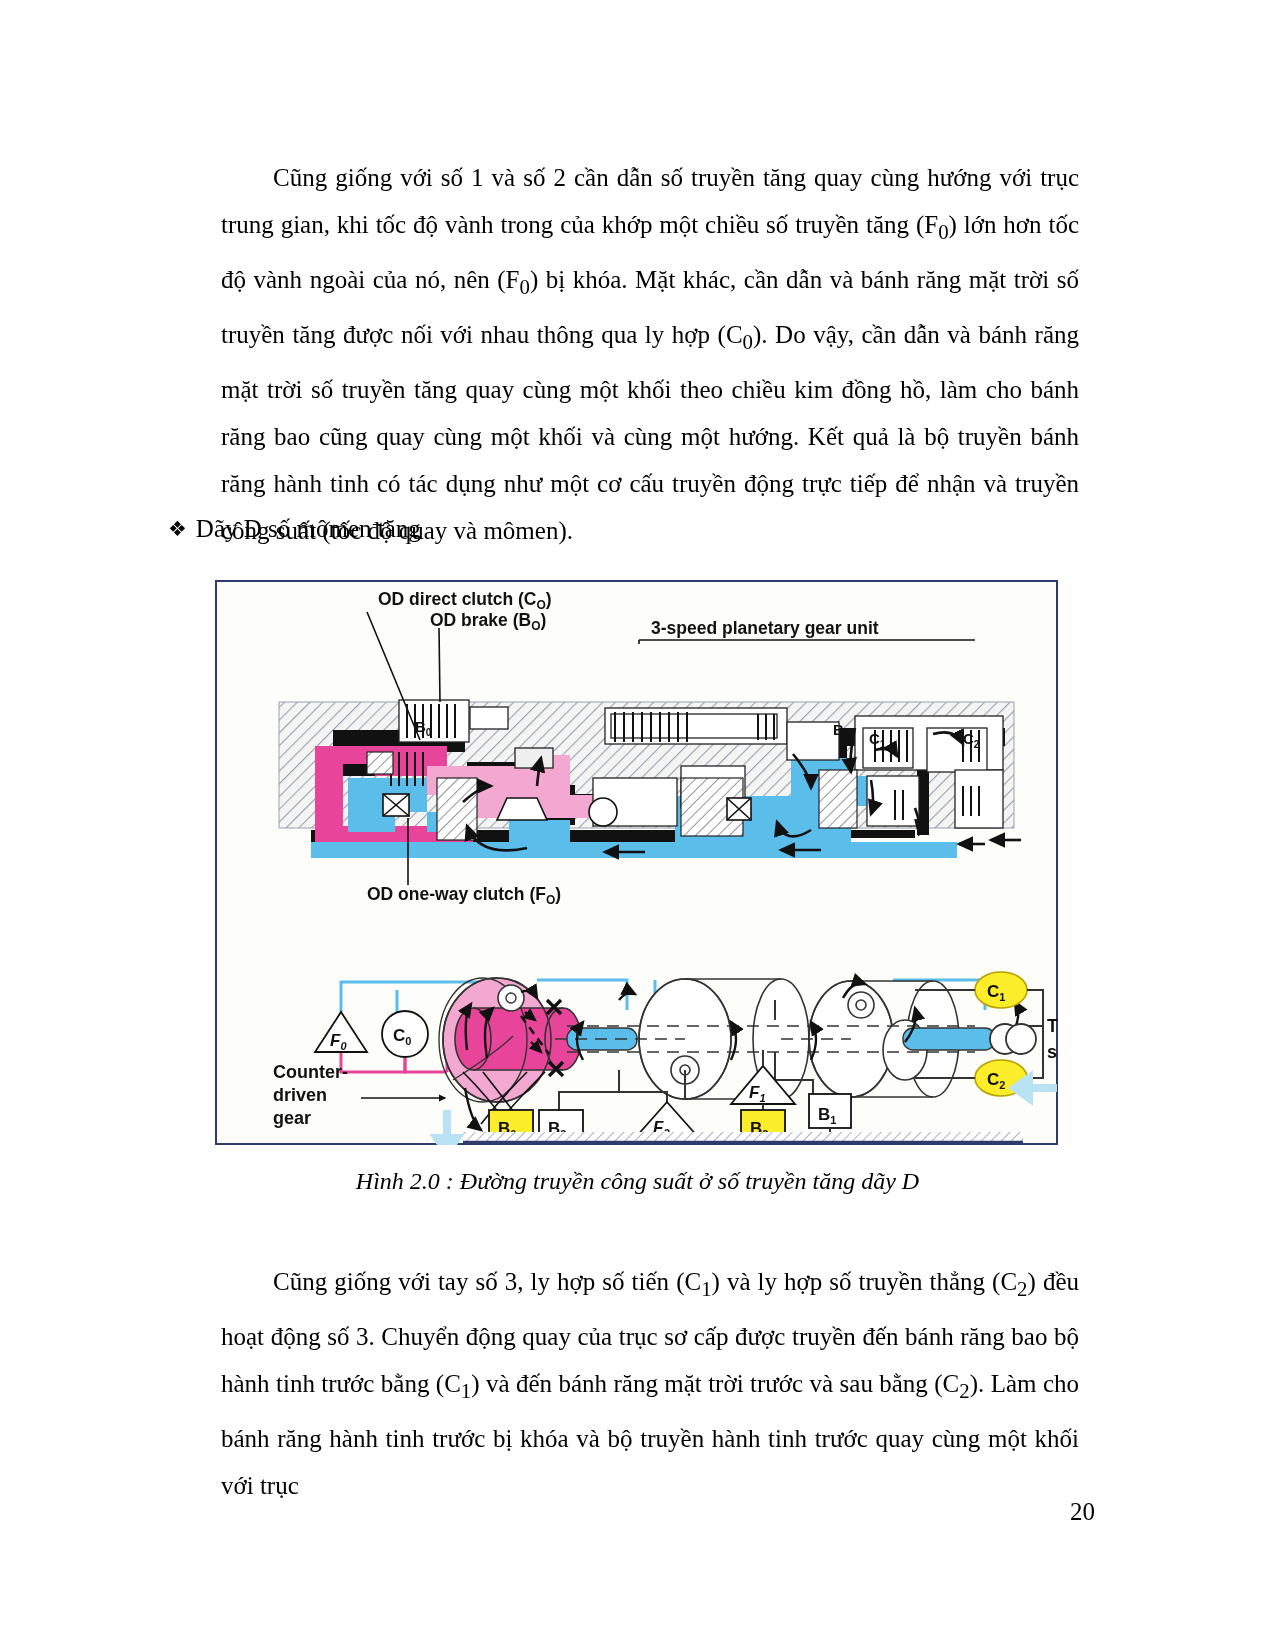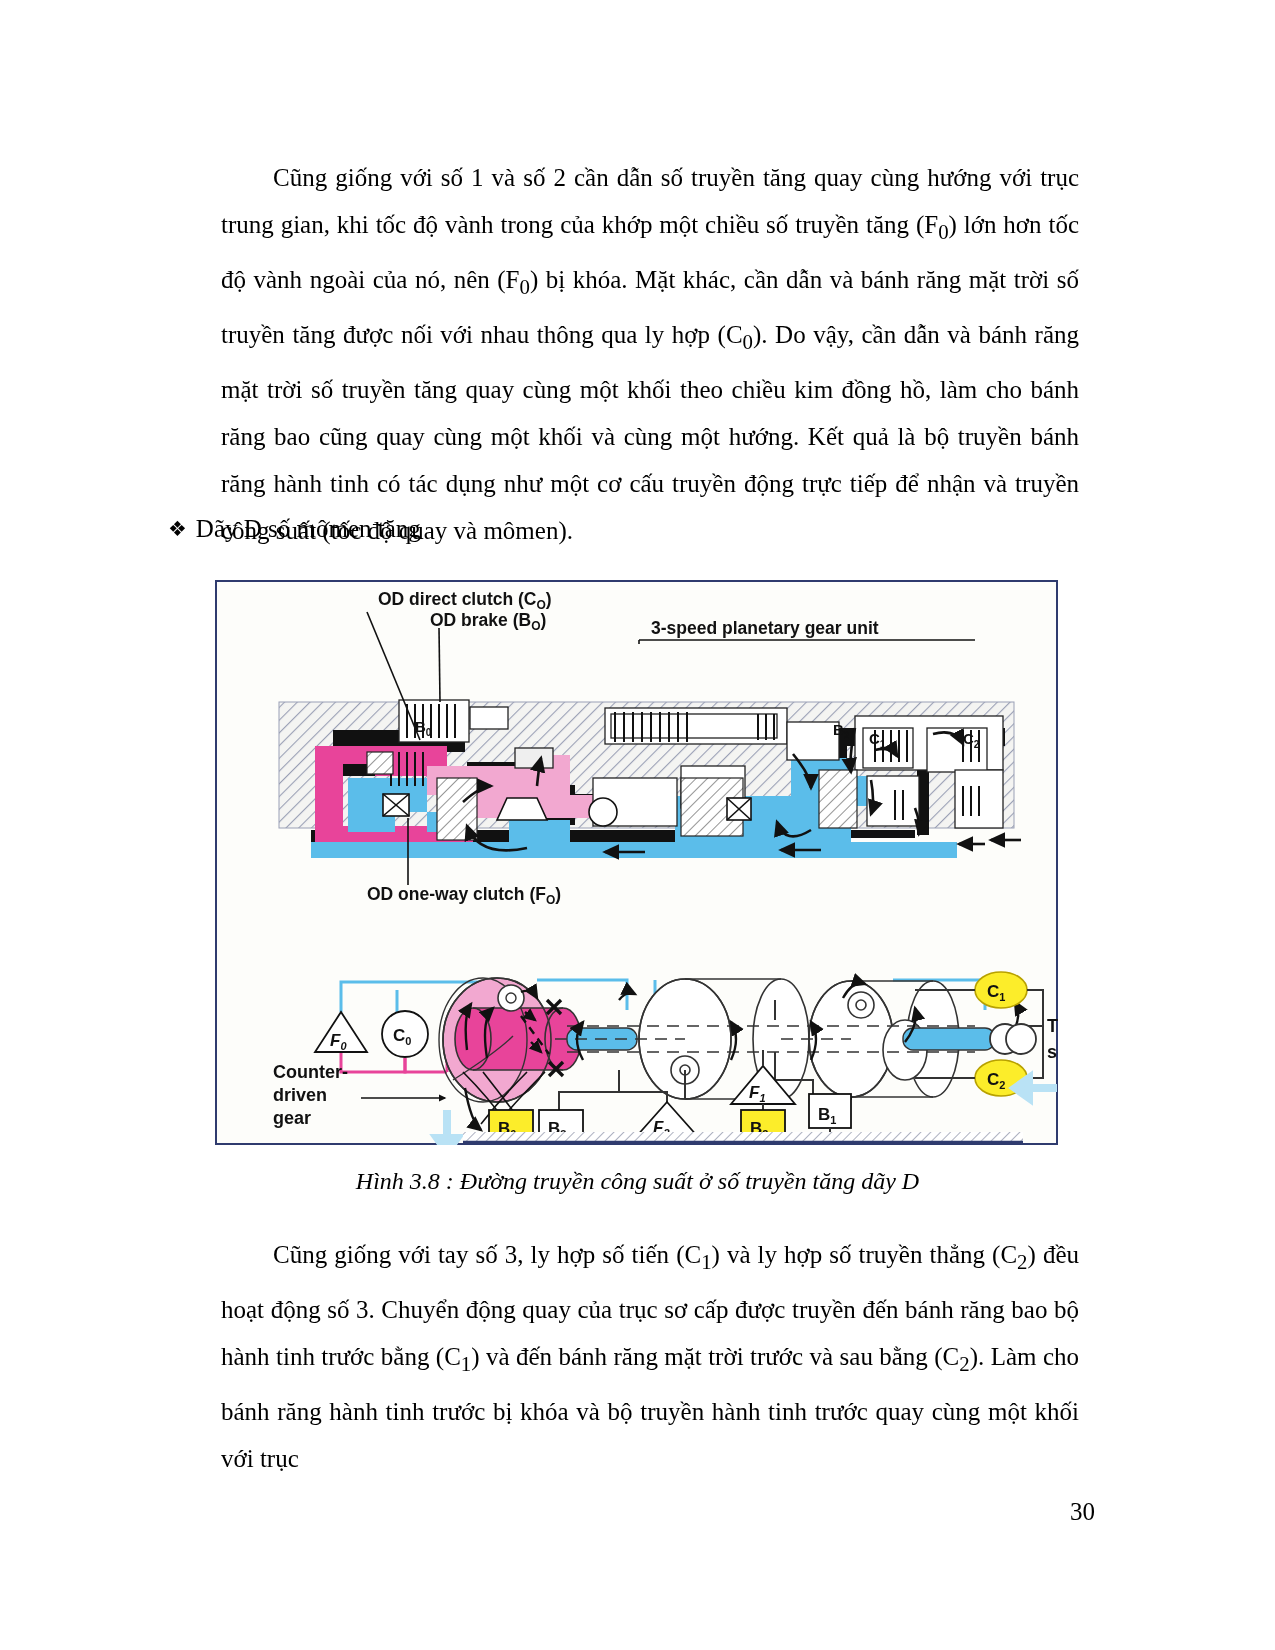--- a/index.html
+++ b/index.html
@@ -17,21 +17,21 @@
     position:absolute;
     left:205px; right:180px;
     font-size:25px;
     line-height:47px;
     text-align:justify;
     text-justify:inter-word;
   }
   .body-text p { margin:16px; text-indent:52px; }
 
   #para-1 { top:138px; }
-  #para-2 { top:1215px; }
+  #para-2 { top:1242px; }
 
   .bullet-line {
     position:absolute;
     left:168px;
     top:512px;
     font-size:25px;
     line-height:34px;
     display:flex;
     align-items:center;
     gap:9px;
@@ -438,21 +438,21 @@
           <rect x="526" y="530" width="44" height="30" fill="#fced2a" stroke="#111" stroke-width="1.8"></rect>
           <text x="535" y="554" font-size="17" font-weight="bold" fill="#111">B<tspan font-size="11" dy="4">2</tspan></text>
         </g>
 
         <rect x="248" y="552" width="560" height="10" fill="url(#hatchGround)"></rect>
         <line x1="248" y1="562" x2="808" y2="562" stroke="#2f3b6e" stroke-width="2.4"></line>
       </g>
     </svg>
   </div>
 
-  <div class="fig-caption">Hình 3.8 : Đường truyền công suất ở số truyền tăng dãy D</div>
+  <div class="fig-caption">Hình 2.0 : Đường truyền công suất ở số truyền tăng dãy D</div>
 
   <div class="body-text" id="para-2">
     <p>Cũng giống với tay số 3, ly hợp số tiến (C<sub>1</sub>) và ly hợp số truyền thẳng (C<sub>2</sub>) đều hoạt động số 3. Chuyển động quay của trục sơ cấp được truyền đến bánh răng bao bộ hành tinh trước bằng (C<sub>1</sub>) và đến bánh răng mặt trời trước và sau bằng (C<sub>2</sub>). Làm cho bánh răng hành tinh trước bị khóa và bộ truyền hành tinh trước quay cùng một khối với trục</p>
   </div>
 
-  <div class="page-number">30</div>
+  <div class="page-number">20</div>
 
 </div>
 
 </body></html>

